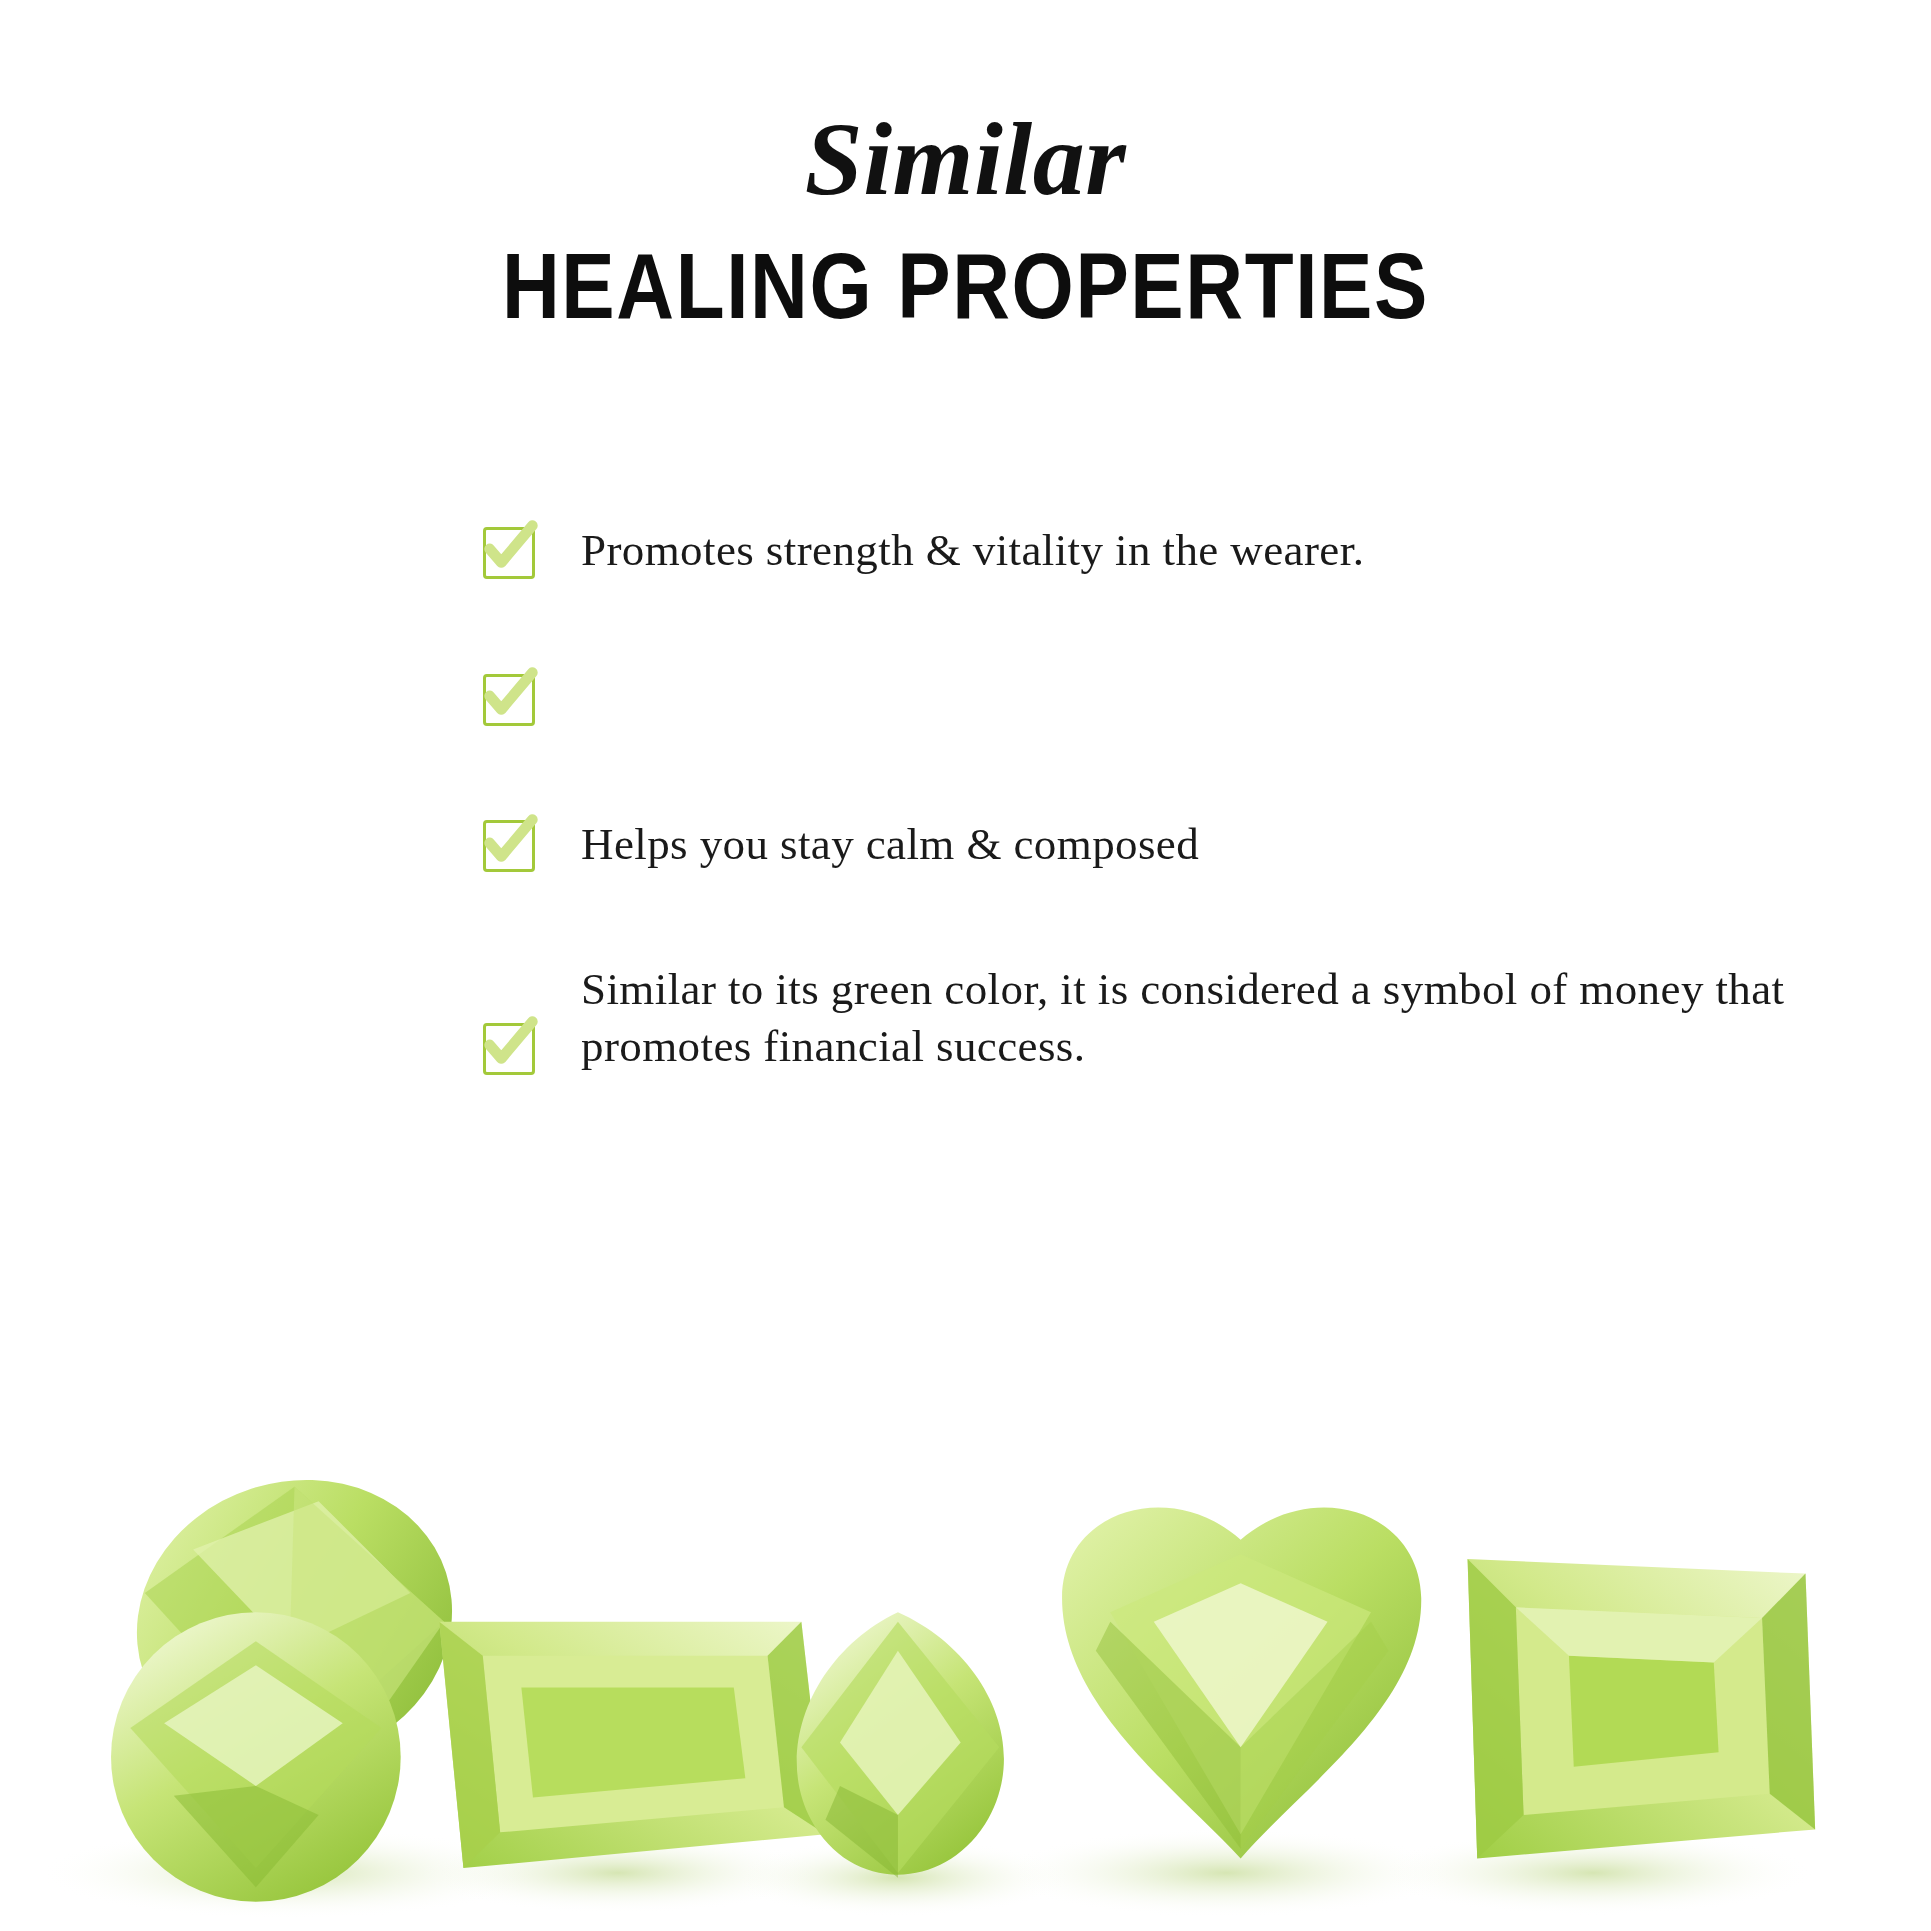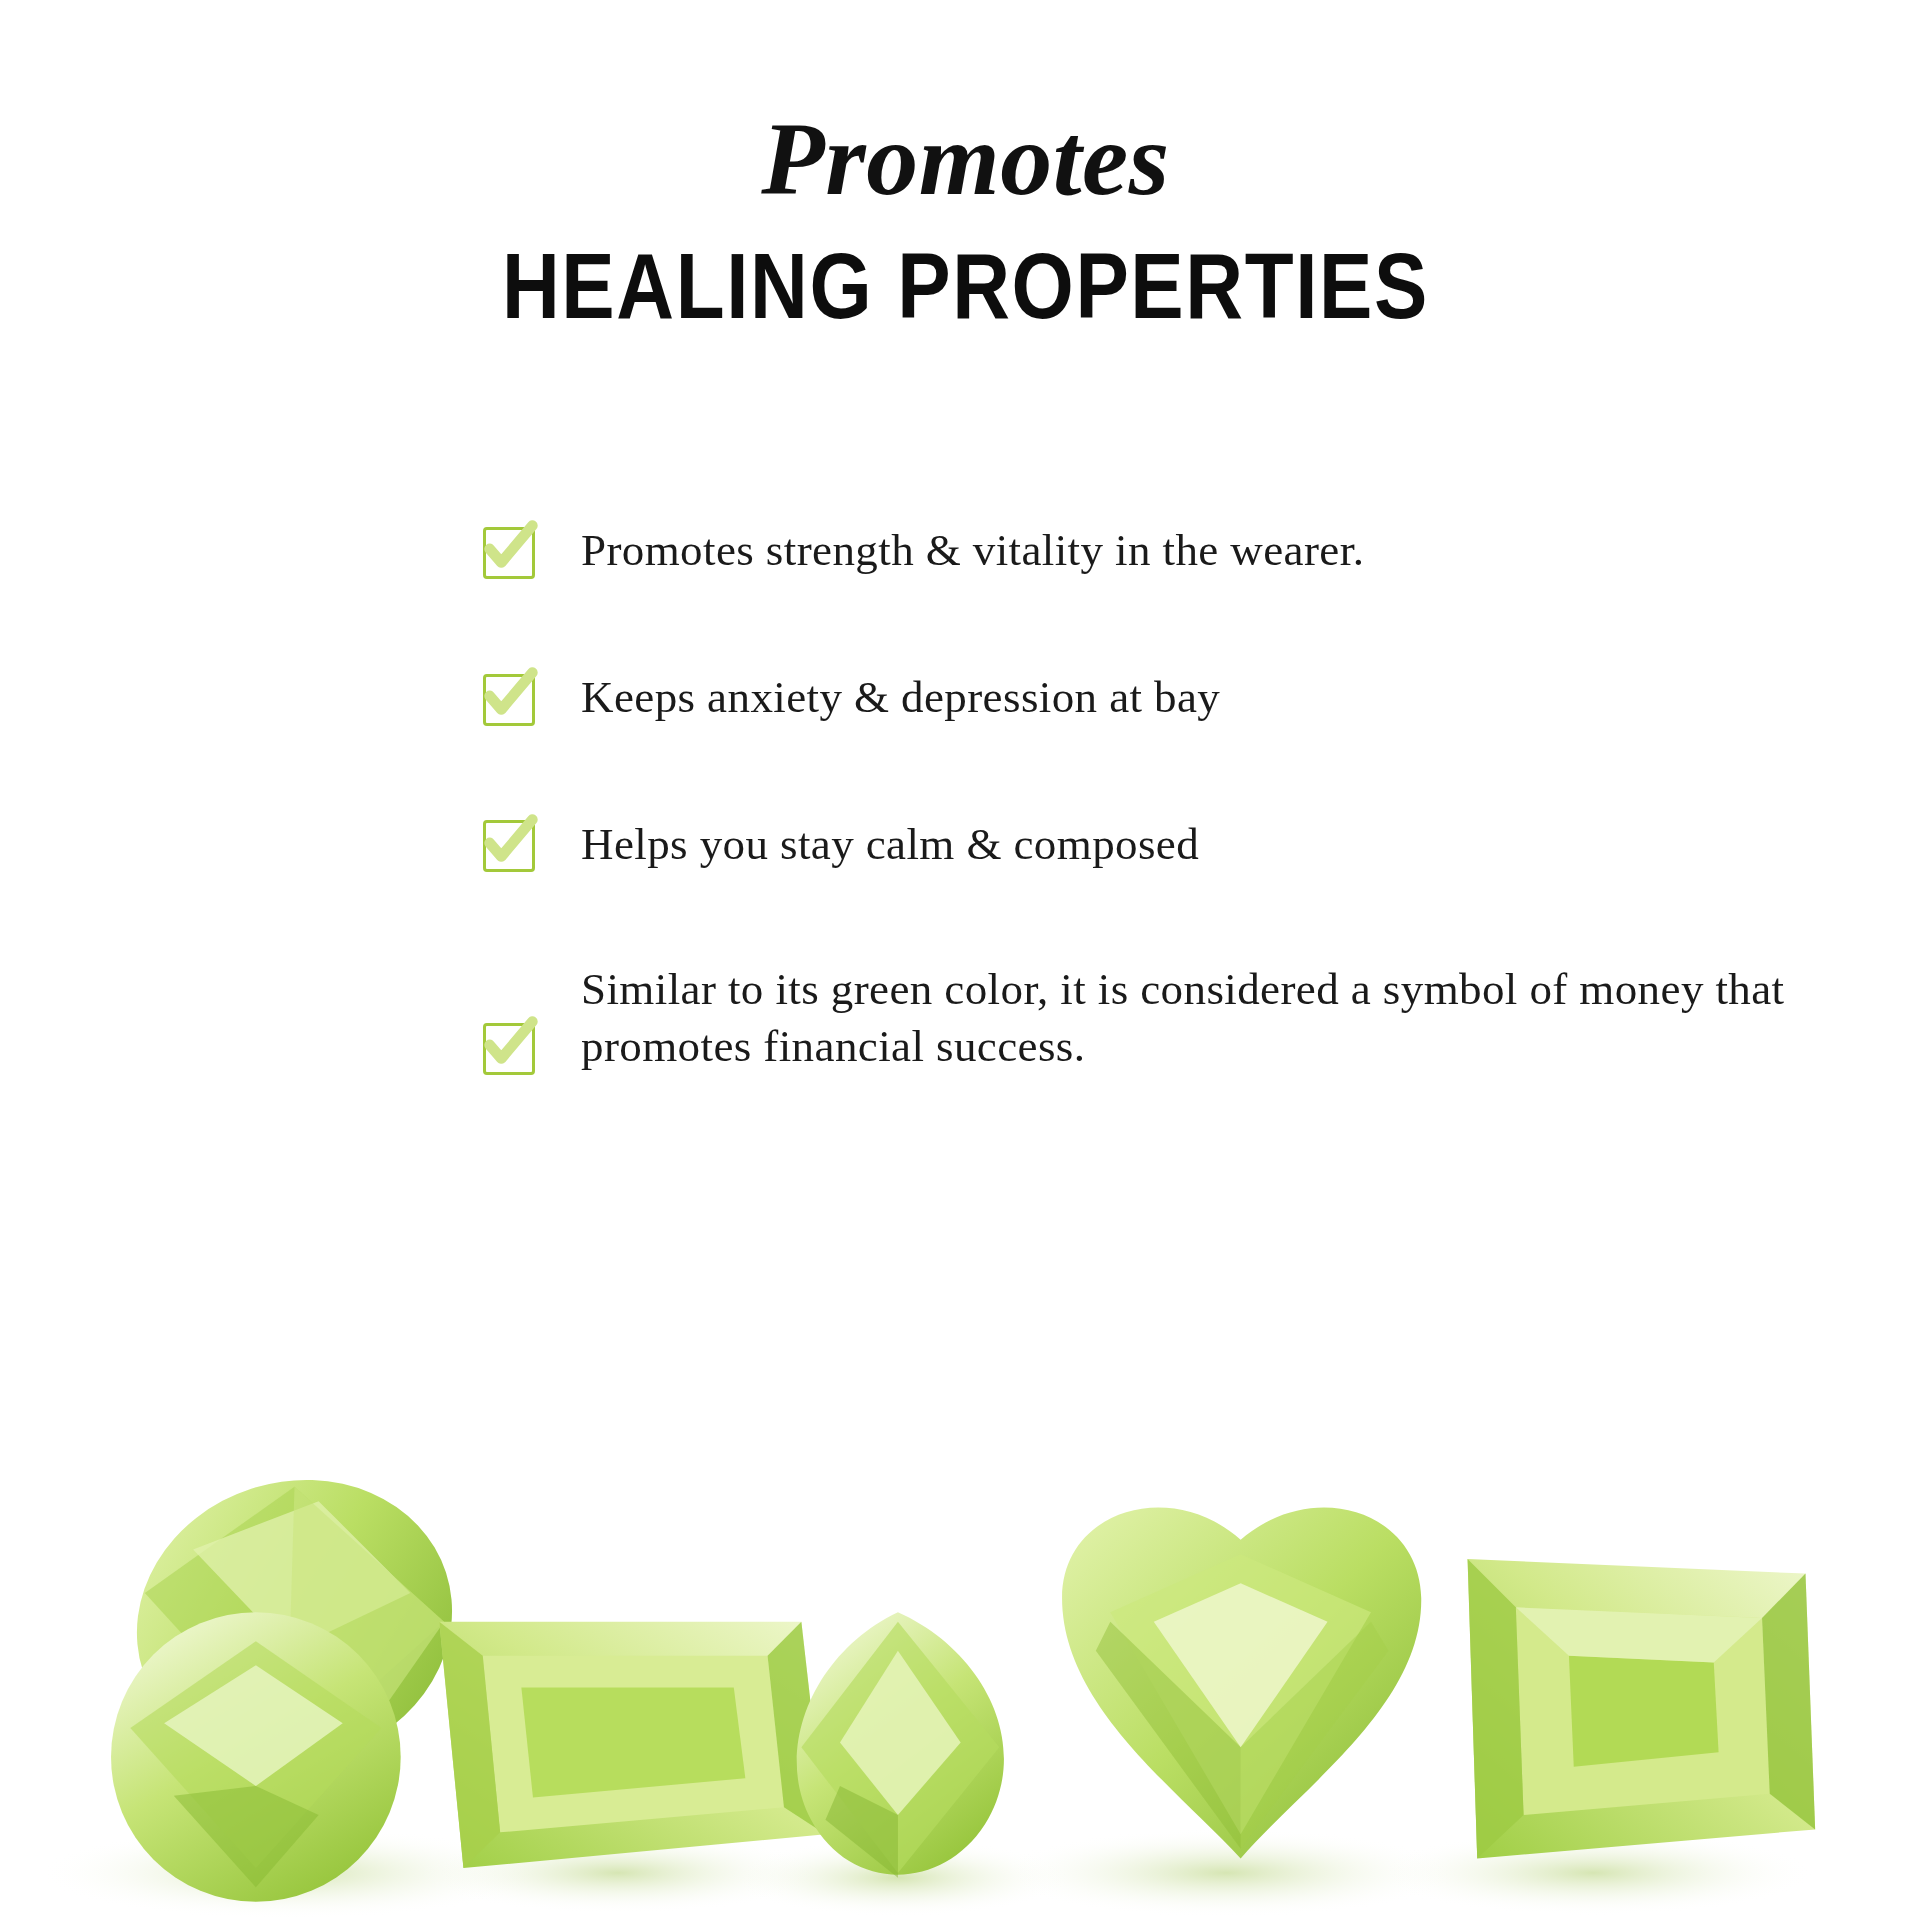--- a/index.html
+++ b/index.html
@@ -104,42 +104,41 @@
     height: 599px;
   }
   .gems svg { display: block; width: 1931px; height: 599px; }
 </style>
 </head>
 <body>
 
 <div class="page">
 
   <div class="header">
-    <div class="title-script">Promotes</div>
+    <div class="title-script">Similar</div>
     <div class="title-main">HEALING PROPERTIES</div>
   </div>
 
   <div class="list">
 
     <div class="list-item">
       <span class="check-box">
         <svg viewBox="0 0 68 68" aria-hidden="true">
           <path d="M12 36 L24 50 L56 12" fill="none" stroke="#cfe48a" stroke-width="11" stroke-linecap="round" stroke-linejoin="round"></path>
         </svg>
       </span>
       <span class="item-text">Promotes strength &amp; vitality in the wearer.</span>
     </div>
 
     <div class="list-item">
       <span class="check-box">
         <svg viewBox="0 0 68 68" aria-hidden="true">
           <path d="M12 36 L24 50 L56 12" fill="none" stroke="#cfe48a" stroke-width="11" stroke-linecap="round" stroke-linejoin="round"></path>
         </svg>
       </span>
-      <span class="item-text">Keeps anxiety &amp; depression at bay</span>
     </div>
 
 
     <div class="list-item">
       <span class="check-box">
         <svg viewBox="0 0 68 68" aria-hidden="true">
           <path d="M12 36 L24 50 L56 12" fill="none" stroke="#cfe48a" stroke-width="11" stroke-linecap="round" stroke-linejoin="round"></path>
         </svg>
       </span>
       <span class="item-text">Helps you stay calm &amp; composed</span>

